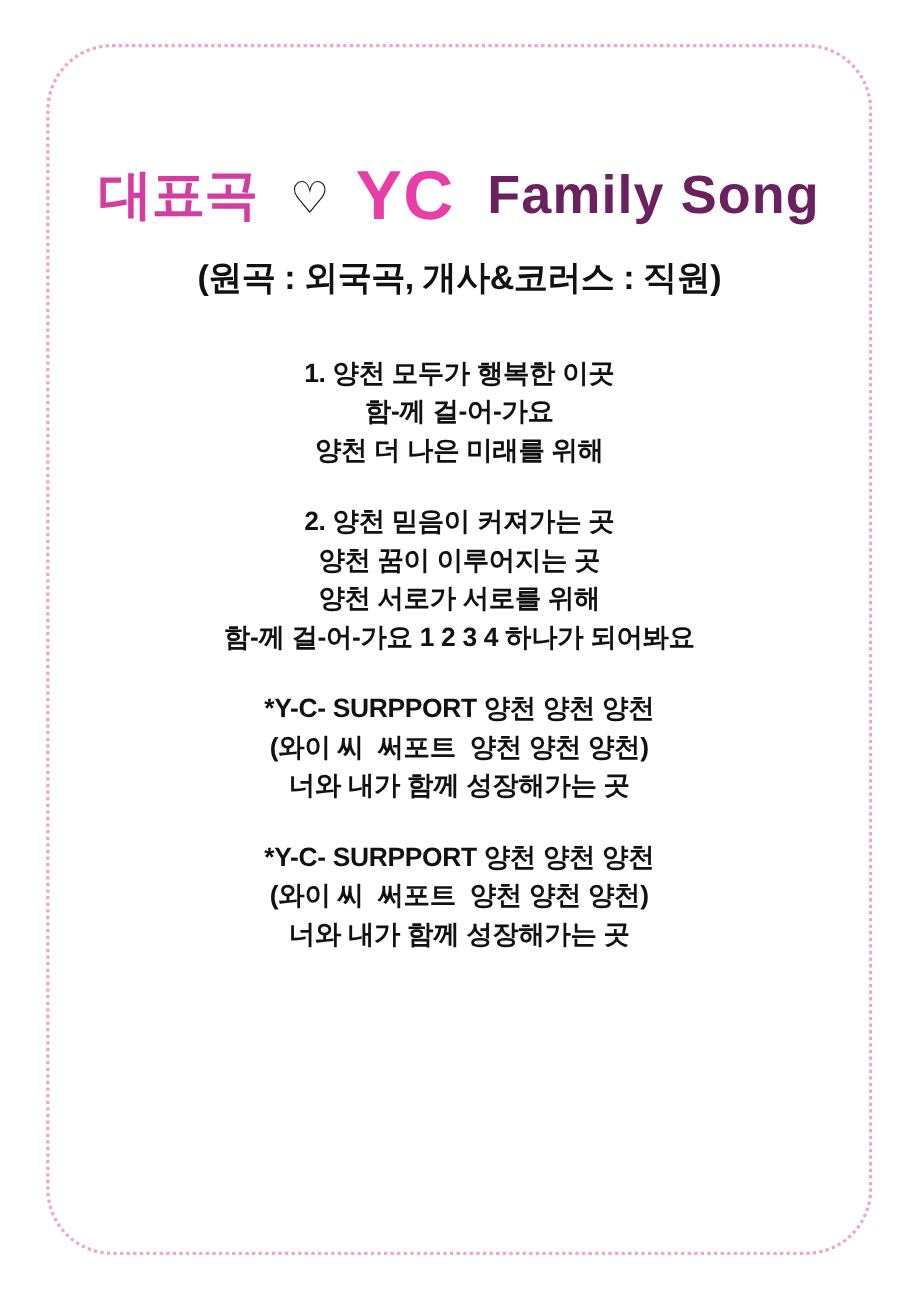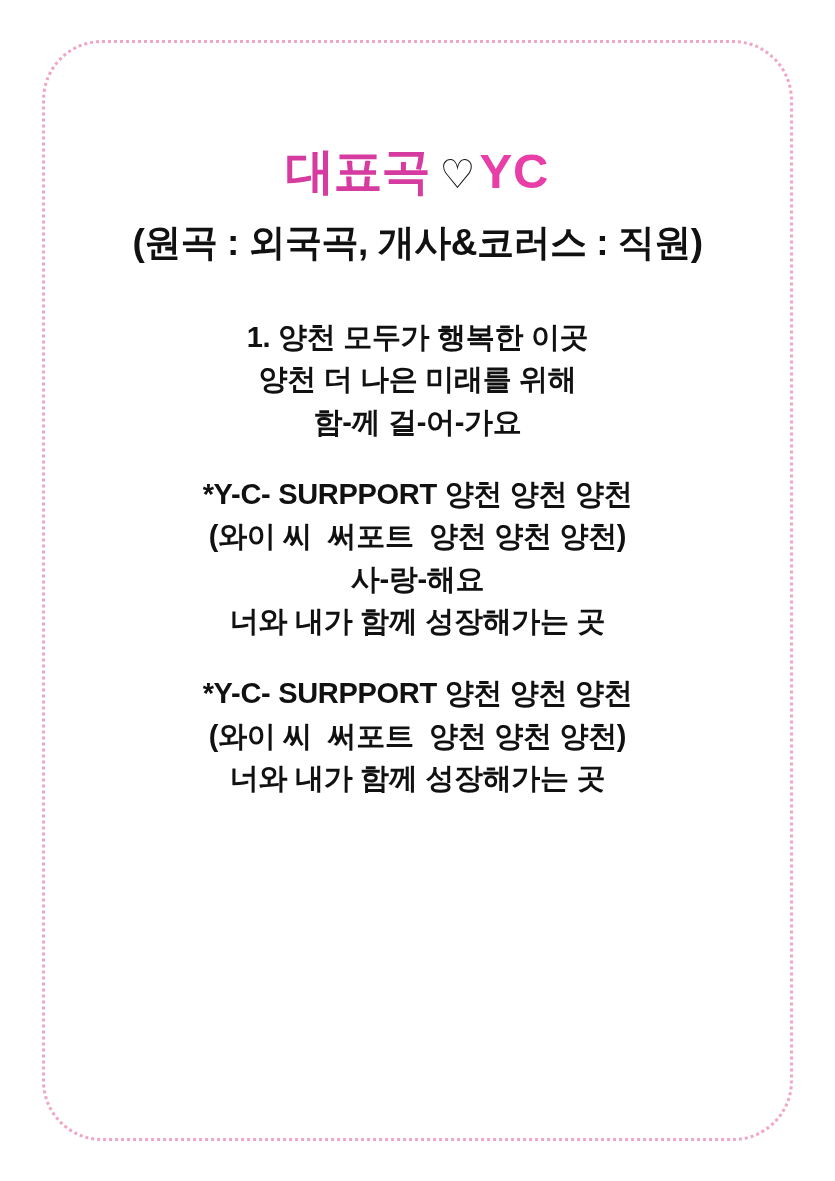--- a/index.html
+++ b/index.html
@@ -27,103 +27,109 @@
     box-sizing: border-box;
     border: 3px dotted #f0a6c8;
     border-radius: 60px;
     padding: 58px 30px 20px 30px;
     text-align: center;
   }
   .title-line {
     display: flex;
     align-items: center;
     justify-content: center;
-    gap: 0;
+    gap: 20px;
     line-height: 1;
     margin-top: 46px;
   }
   .title-ko {
     font-size: 49px;
     font-weight: bold;
     color: #d63ba0;
     letter-spacing: -1px;
   }
   .heart-icon {
     display: inline-block;
     font-size: 40px;
     color: #111111;
     line-height: 1;
     margin: 0 4px 0 10px;
     transform: translateY(2px);
   }
   .title-yc {
-    font-size: 49px;
+    font-size: 63px;
     font-weight: bold;
     color: #e83ea8;
     letter-spacing: 1px;
   }
   .title-rest {
     font-size: 49px;
     font-weight: bold;
     color: #6b2060;
     letter-spacing: 1px;
     margin-left: 10px;
   }
   .subtitle {
     margin-top: 22px;
-    font-size: 37px;
+    font-size: 31px;
     font-weight: bold;
     color: #111111;
     letter-spacing: -0.5px;
   }
   .lyrics {
     margin-top: 48px;
     color: #111111;
   }
   .verse {
     margin-bottom: 30px;
   }
   .verse:last-child {
     margin-bottom: 0;
   }
   .line {
-    font-size: 29px;
+    font-size: 24px;
     font-weight: bold;
     line-height: 1.46;
     letter-spacing: -0.3px;
     white-space: pre;
   }
 </style>
 </head>
 <body>
 
 <div class="page">
   <div class="card">
 
     <div class="title-line">
       <span class="title-ko">대표곡</span>
       <span class="heart-icon">♡</span>
       <span class="title-yc">YC</span>
+      <span class="title-rest">Family Song</span>
     </div>
 
     <div class="subtitle">(원곡 : 외국곡, 개사&amp;코러스 : 직원)</div>
 
     <div class="lyrics">
 
       <div class="verse">
         <div class="line">1. 양천 모두가 행복한 이곳</div>
+        <div class="line">함-께 걸-어-가요</div>
         <div class="line">양천 더 나은 미래를 위해</div>
-        <div class="line">함-께 걸-어-가요</div>
       </div>
 
+      <div class="verse">
+        <div class="line">2. 양천 믿음이 커져가는 곳</div>
+        <div class="line">양천 꿈이 이루어지는 곳</div>
+        <div class="line">양천 서로가 서로를 위해</div>
+        <div class="line">함-께 걸-어-가요 1 2 3 4 하나가 되어봐요</div>
+      </div>
 
       <div class="verse">
         <div class="line">*Y-C- SURPPORT 양천 양천 양천</div>
         <div class="line">(와이 씨  써포트  양천 양천 양천)</div>
-        <div class="line">사-랑-해요</div>
         <div class="line">너와 내가 함께 성장해가는 곳</div>
       </div>
 
       <div class="verse">
         <div class="line">*Y-C- SURPPORT 양천 양천 양천</div>
         <div class="line">(와이 씨  써포트  양천 양천 양천)</div>
         <div class="line">너와 내가 함께 성장해가는 곳</div>
       </div>
 
     </div>

